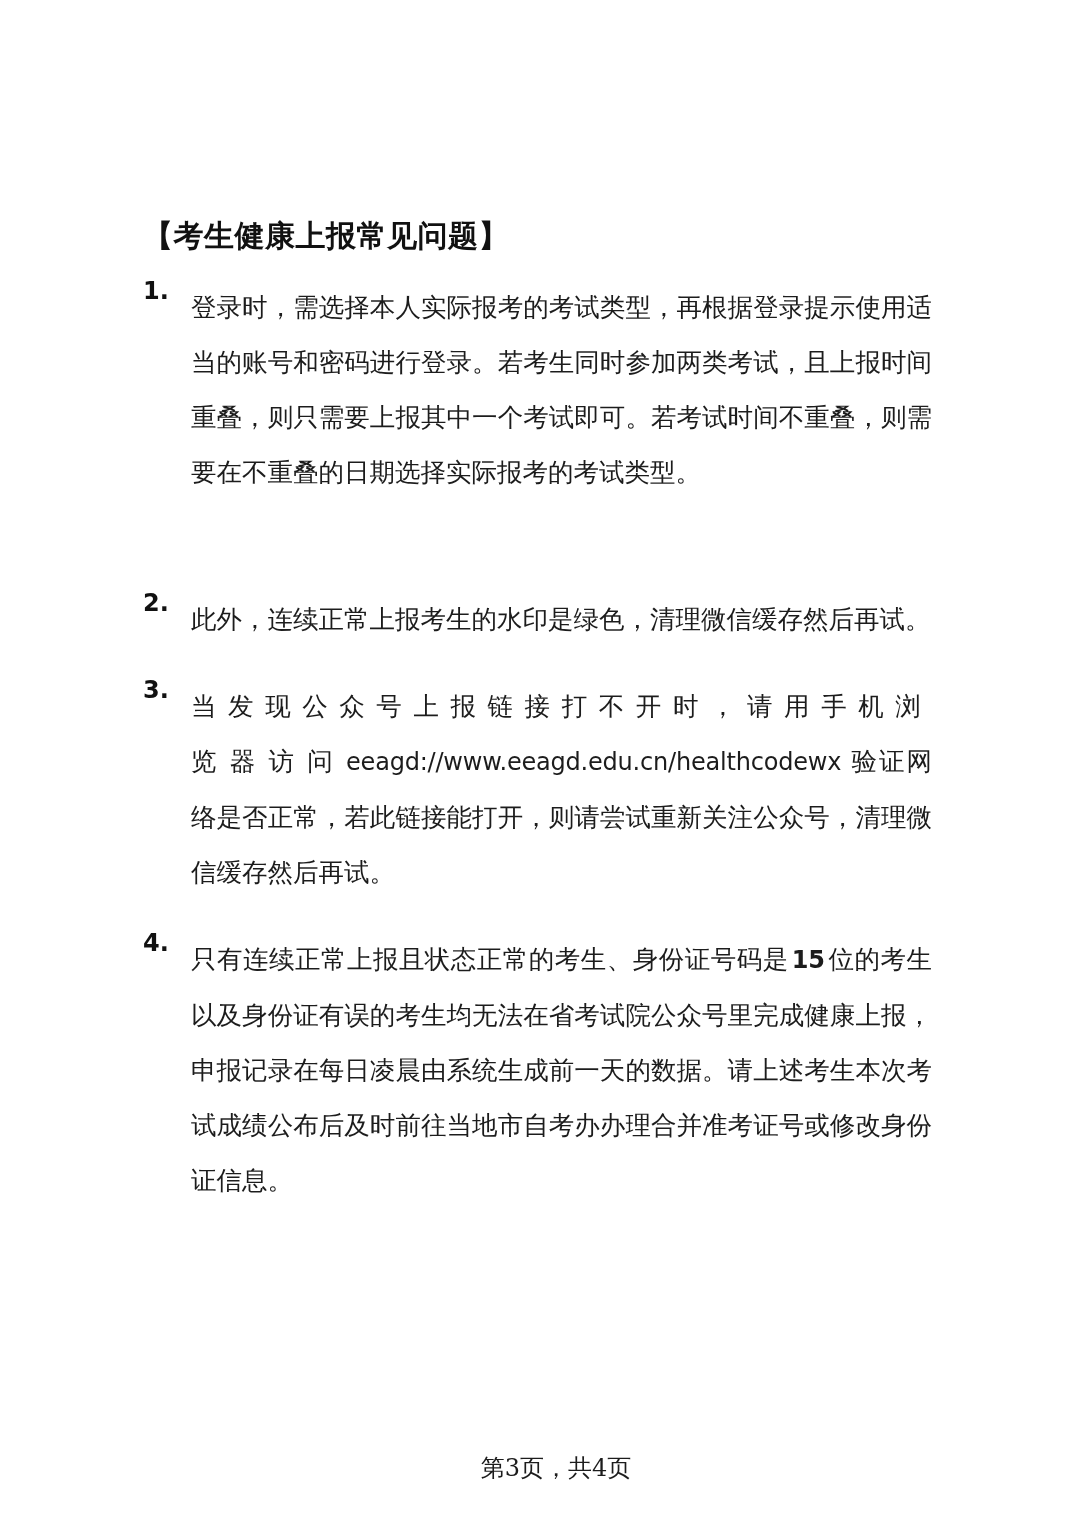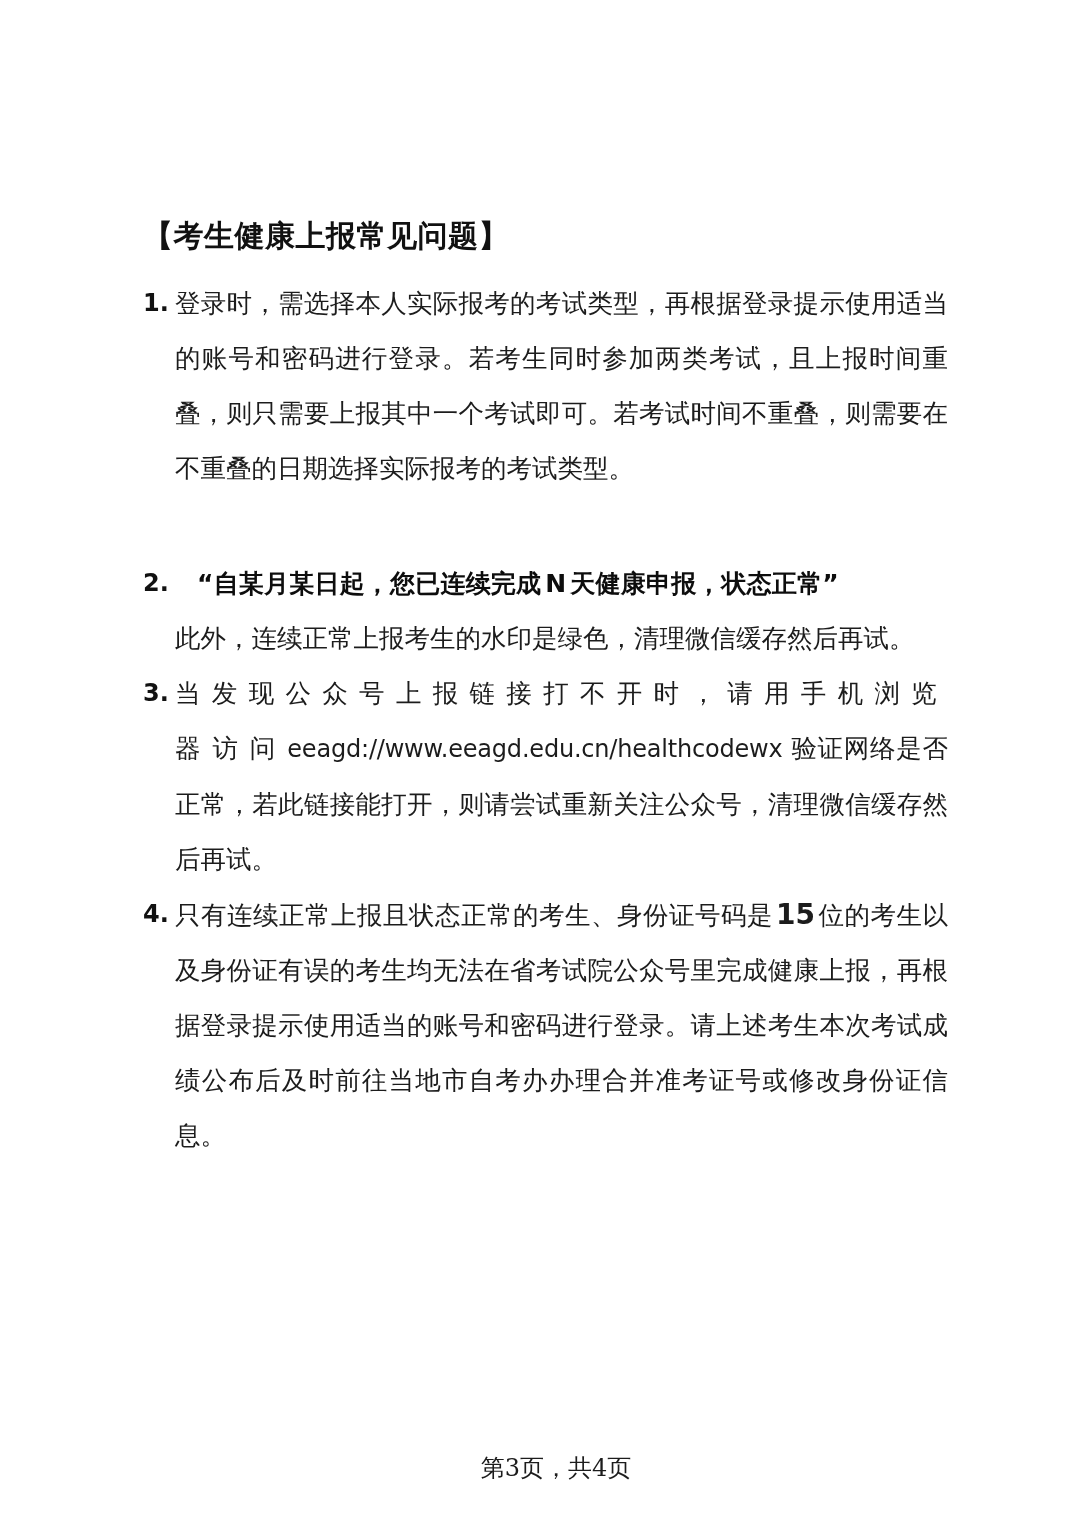--- a/index.html
+++ b/index.html
@@ -32,21 +32,21 @@
     width: 805px;
   }
 
   .doc-title {
     font-family: "DejaVu Serif", "Liberation Serif", serif;
     font-weight: bold;
     font-size: 30px;
     line-height: 44px;
     letter-spacing: 0.5px;
     color: #111111;
-    margin: 0 0 18px 0;
+    margin: 0 0 6px 0;
     white-space: nowrap;
   }
 
   .faq-item {
     display: flex;
     align-items: flex-start;
     margin-bottom: 0;
   }
 
   .item-number {
@@ -65,33 +65,33 @@
     min-width: 0;
   }
 
   .para {
     font-size: 25.5px;
     line-height: 55px;
     text-align: justify;
     text-justify: inter-character;
     text-align-last: left;
     color: #1c1c1c;
-    margin: 0;
+    margin: 16px;
     word-break: break-all;
   }
 
   .latin {
     font-family: "DejaVu Sans", "Liberation Sans", sans-serif;
     font-size: 24px;
     letter-spacing: -0.2px;
   }
 
   .num-inline {
     font-family: "DejaVu Sans", "Liberation Sans", sans-serif;
-    font-size: 28px;
+    font-size: 24px;
     font-weight: bold;
     padding: 0 3px;
   }
 
   .quote-line {
     font-family: "DejaVu Sans", "Liberation Sans", sans-serif;
     font-weight: bold;
     font-size: 25px;
     line-height: 55px;
     color: #0d0d0d;
@@ -135,38 +135,35 @@
       <div class="item-body">
         <p class="para">登录时，需选择本人实际报考的考试类型，再根据登录提示使用适当的账号和密码进行登录。若考生同时参加两类考试，且上报时间重叠，则只需要上报其中一个考试即可。若考试时间不重叠，则需要在不重叠的日期选择实际报考的考试类型。</p>
       </div>
     </div>
 
     <div class="gap-block"></div>
 
     <div class="faq-item">
       <div class="item-number">2.</div>
       <div class="item-body">
-        <p class="quote-line">
-          <span>“自某月某日起，您已连续完成</span><span class="qn">N</span><span>天健康申报，状态正常”</span>
-        </p>
         <p class="para">此外，连续正常上报考生的水印是绿色，清理微信缓存然后再试。</p>
       </div>
     </div>
 
     <div class="faq-item">
       <div class="item-number">3.</div>
       <div class="item-body">
         <p class="para"><span class="spread-seg" style="display: inline; letter-spacing: 11.2px;">当发现公众号上报链接打不开时，请用手机浏览器访问</span><span class="latin">eeagd://www.eeagd.edu.cn/healthcodewx</span>&nbsp;<span>验证网络是否正常，若此链接能打开，则请尝试重新关注公众号，清理微信缓存然后再试。</span></p>
       </div>
     </div>
 
     <div class="faq-item">
       <div class="item-number">4.</div>
       <div class="item-body">
-        <p class="para"><span>只有连续正常上报且状态正常的考生、身份证号码是</span><span class="num-inline">15</span><span>位的考生以及身份证有误的考生均无法在省考试院公众号里完成健康上报，再根据登录提示使用适当的账号和密码进行登录。请上述考生本次考试成绩公布后及时前往当地市自考办办理合并准考证号或修改身份证信息。</span></p>
+        <p class="para"><span>只有连续正常上报且状态正常的考生、身份证号码是</span><span class="num-inline">15</span><span>位的考生以及身份证有误的考生均无法在省考试院公众号里完成健康上报，申报记录在每日凌晨由系统生成前一天的数据。请上述考生本次考试成绩公布后及时前往当地市自考办办理合并准考证号或修改身份证信息。</span></p>
       </div>
     </div>
 
   </div>
 
   <div class="footer">第3页，共4页</div>
 
 </div>
 
 </body></html>

